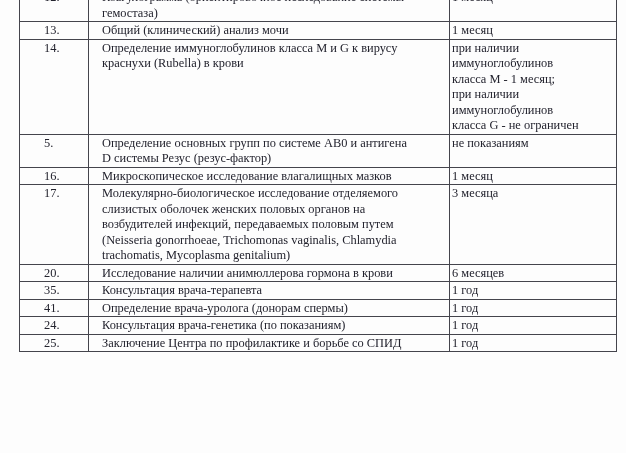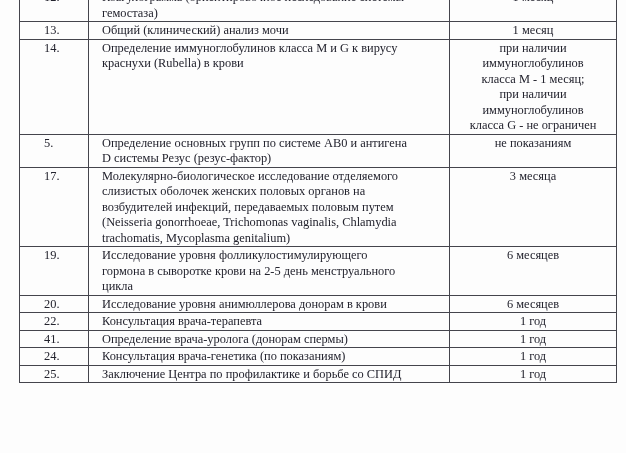--- a/index.html
+++ b/index.html
@@ -39,21 +39,21 @@
     white-space: pre-line;
   }
   td.num {
     padding-left: 24px;
   }
   td.name {
     padding-left: 13px;
     padding-right: 4px;
   }
   td.val {
-    text-align: center;
+    text-align: left;
     padding-left: 2px;
     padding-right: 2px;
   }
 </style>
 </head>
 <body>
 
 <div class="doc-clip">
   <table class="validity-table">
     <colgroup>
@@ -84,42 +84,40 @@
 иммуноглобулинов
 класса G - не ограничен</td>
         </tr>
         <tr>
           <td class="num">5.</td>
           <td class="name">Определение основных групп по системе AB0 и антигена
 D системы Резус (резус-фактор)</td>
           <td class="val">не показаниям</td>
         </tr>
         <tr>
+          <td class="num">16.</td>
+          <td class="name">Микроскопическое исследование влагалищных мазков</td>
+          <td class="val">1 месяц</td>
+        </tr>
+        <tr>
           <td class="num">17.</td>
           <td class="name">Молекулярно-биологическое исследование отделяемого
 слизистых оболочек женских половых органов на
 возбудителей инфекций, передаваемых половым путем
 (Neisseria gonorrhoeae, Trichomonas vaginalis, Chlamydia
 trachomatis, Mycoplasma genitalium)</td>
           <td class="val">3 месяца</td>
         </tr>
         <tr>
-          <td class="num">19.</td>
-          <td class="name">Исследование уровня фолликулостимулирующего
-гормона в сыворотке крови на 2-5 день менструального
-цикла</td>
+          <td class="num">20.</td>
+          <td class="name">Исследование наличии анимюллерова гормона в крови</td>
           <td class="val">6 месяцев</td>
         </tr>
         <tr>
-          <td class="num">20.</td>
-          <td class="name">Исследование уровня анимюллерова донорам в крови</td>
-          <td class="val">6 месяцев</td>
-        </tr>
-        <tr>
-          <td class="num">22.</td>
+          <td class="num">35.</td>
           <td class="name">Консультация врача-терапевта</td>
           <td class="val">1 год</td>
         </tr>
         <tr>
           <td class="num">41.</td>
           <td class="name">Определение врача-уролога (донорам спермы)</td>
           <td class="val">1 год</td>
         </tr>
         <tr>
           <td class="num">24.</td>

